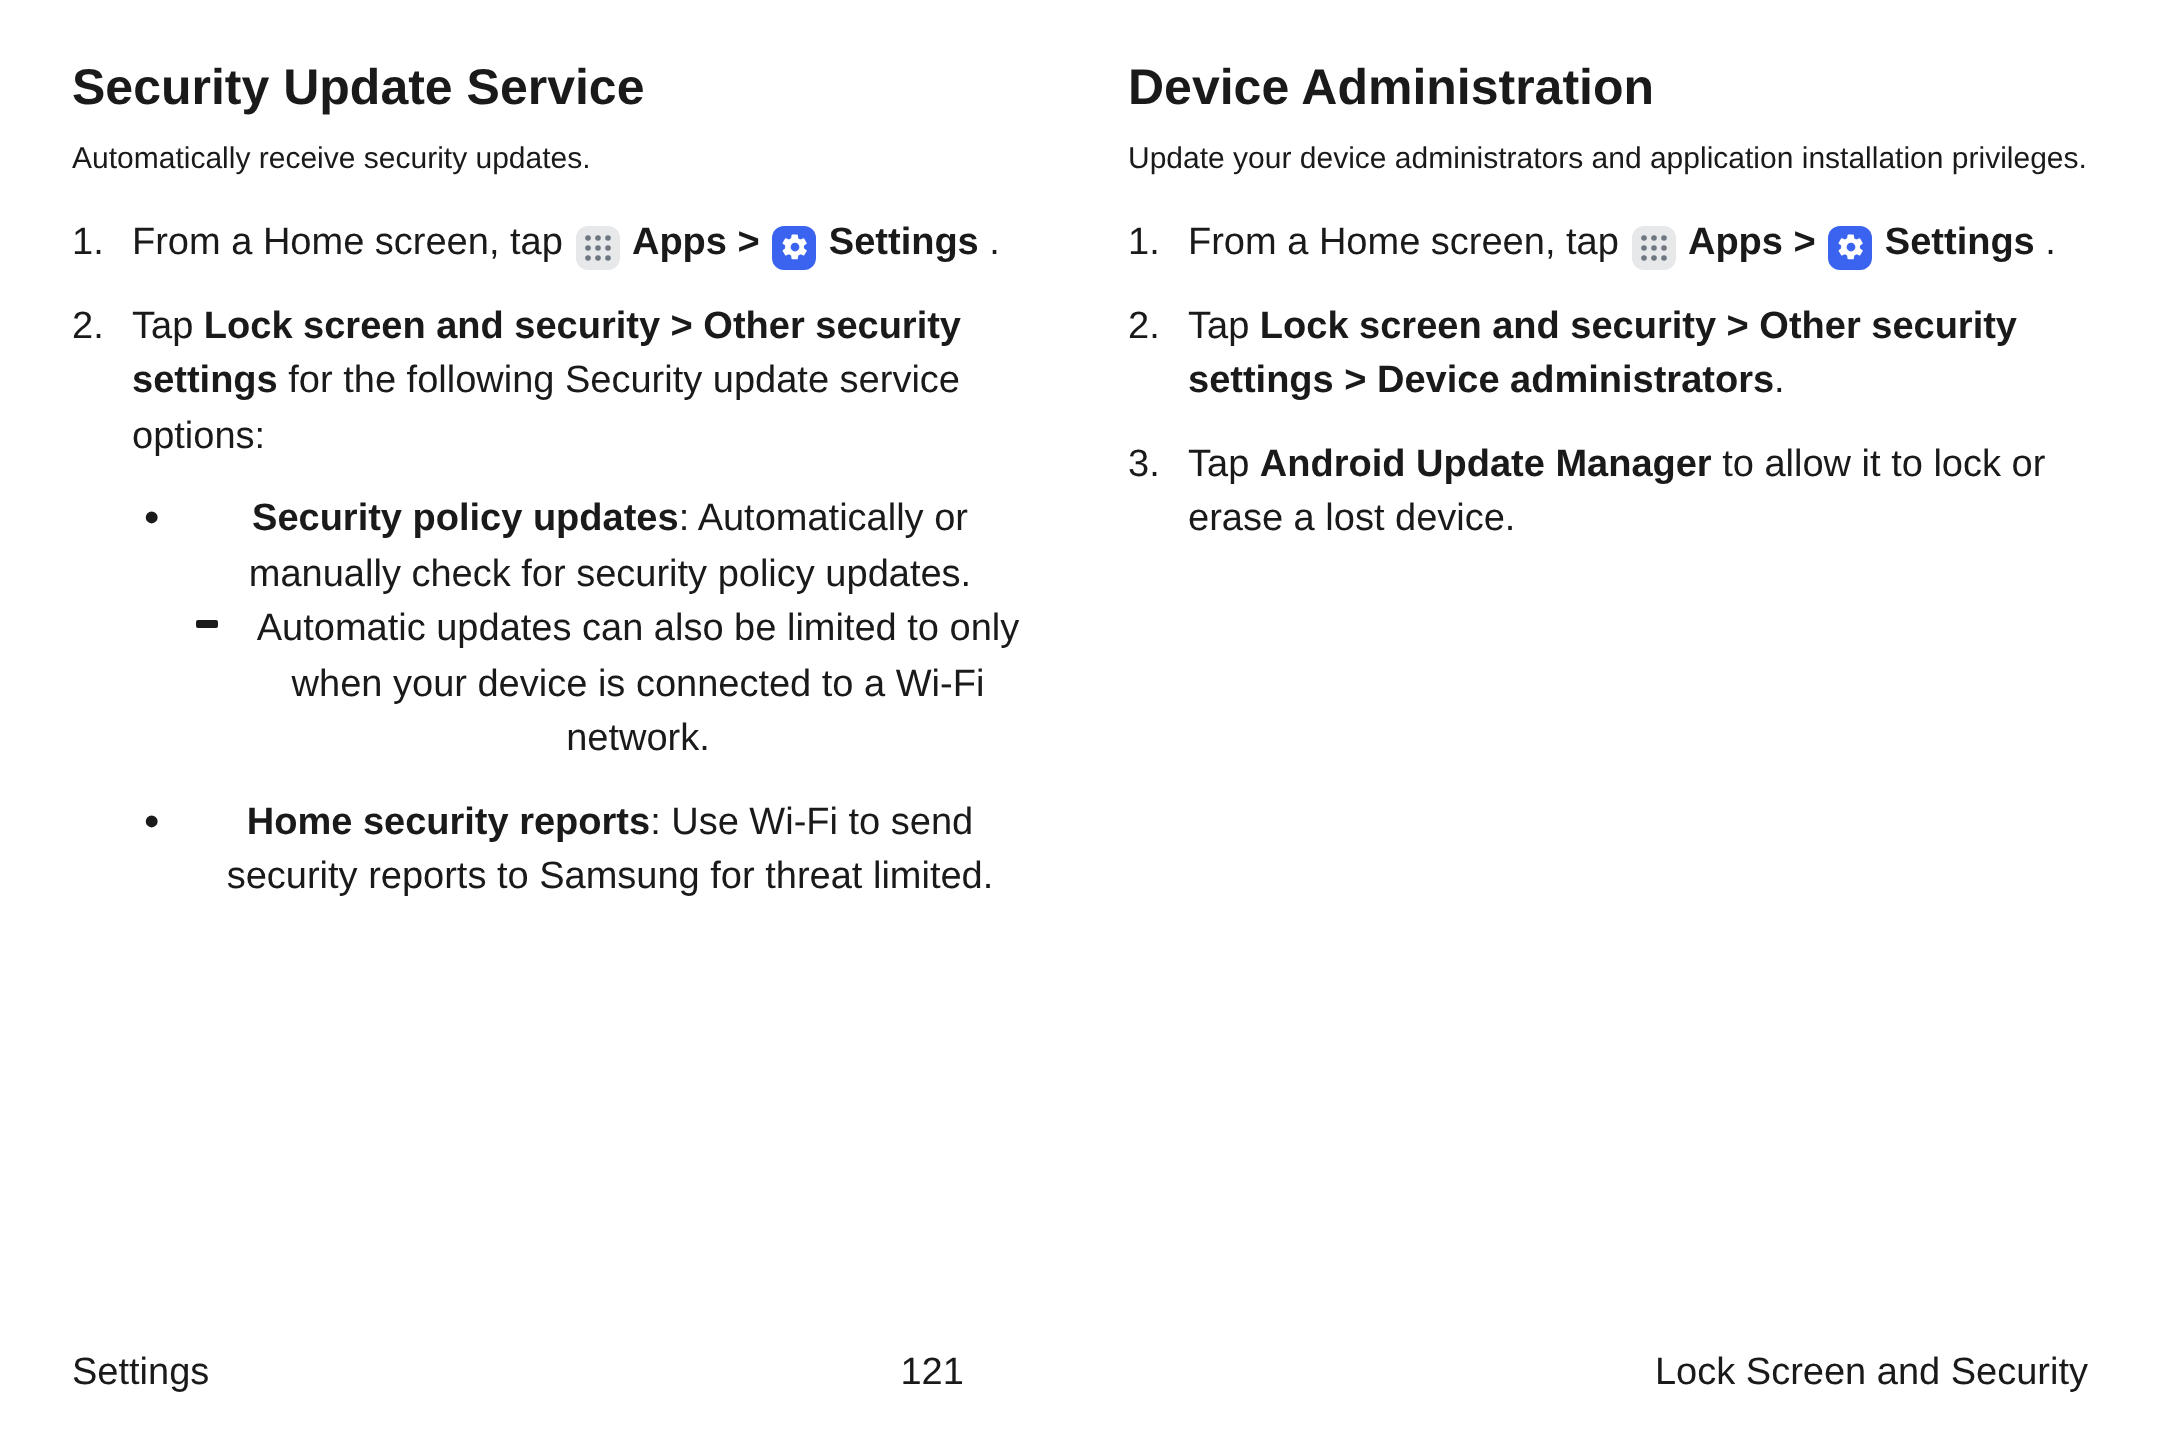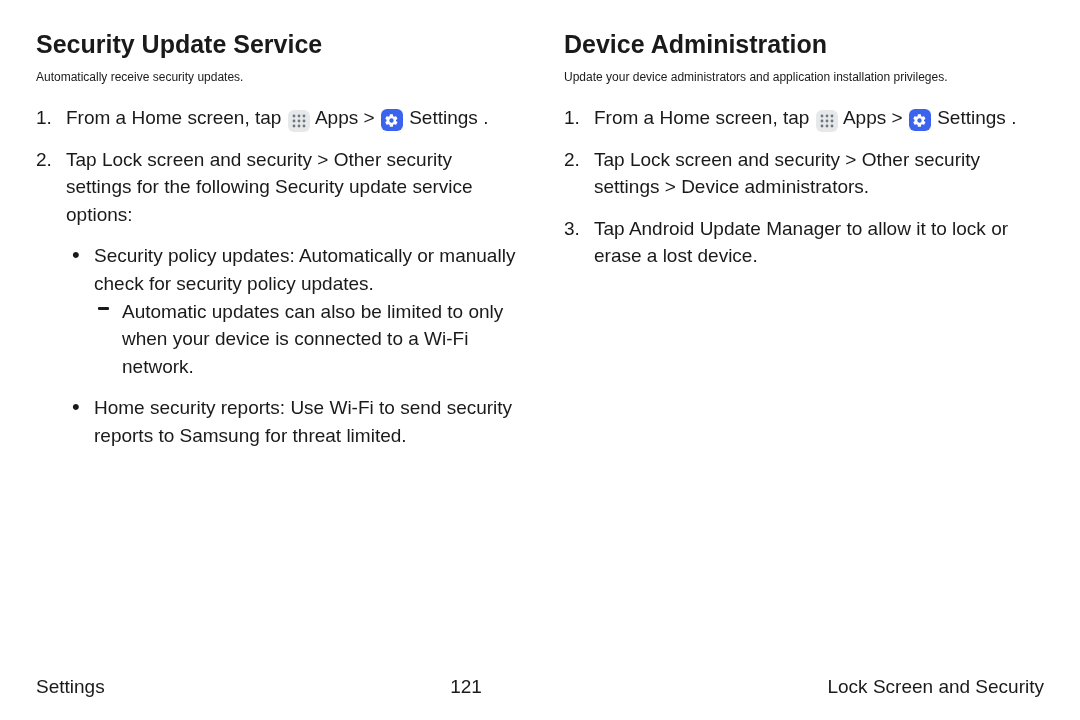--- a/index.html
+++ b/index.html
@@ -19,21 +19,21 @@
   }
   .col {
     flex: 1;
   }
   h2 {
     font-size: 25px;
     font-weight: 700;
     margin-bottom: 10px;
   }
   .subtitle {
-    font-size: 12px;
+    font-size: 15px;
     margin-bottom: 18px;
     line-height: 1.4;
   }
   ol {
     list-style: none;
     counter-reset: step;
     padding-left: 0;
   }
   ol > li {
     counter-increment: step;
@@ -45,20 +45,21 @@
   ol > li::before {
     content: counter(step) ".";
     position: absolute;
     left: 0;
     top: 0;
   }
   ul.bullets {
     list-style: none;
     padding-left: 0;
     margin-top: 14px;
+    text-align: center;
   }
   ul.bullets > li {
     position: relative;
     padding-left: 28px;
     margin-bottom: 14px;
     line-height: 1.45;
   }
   ul.bullets > li::before {
     content: "•";
     position: absolute;
@@ -80,21 +81,21 @@
   ul.dash > li::before {
     content: "";
     position: absolute;
     left: 4px;
     top: 9px;
     width: 11px;
     height: 3.5px;
     background: #1a1a1a;
     border-radius: 1px;
   }
-  .b { font-weight: 400; }
+  .b { font-weight: 700; }
   .icon-apps {
     display: inline-flex;
     align-items: center;
     justify-content: center;
     width: 22px;
     height: 22px;
     border-radius: 6px;
     background: #e6e8ea;
     vertical-align: -4px;
     margin: 0 1px;

